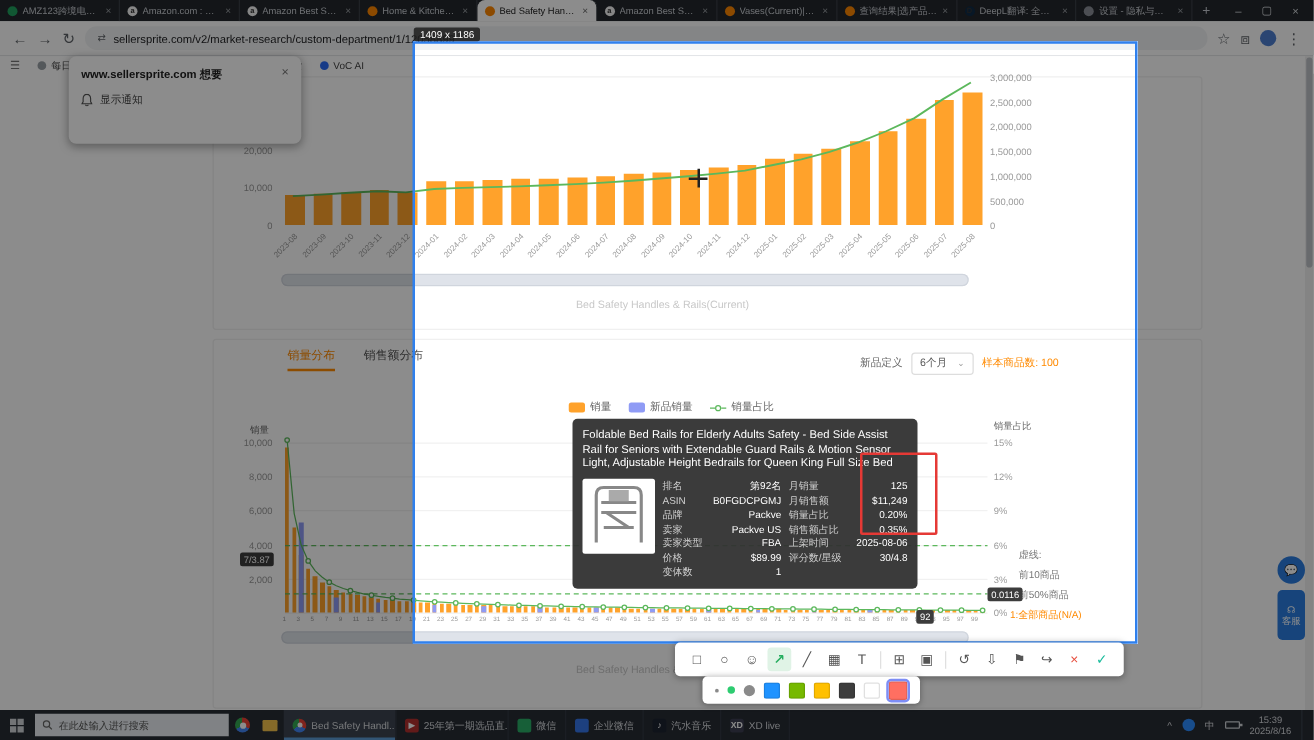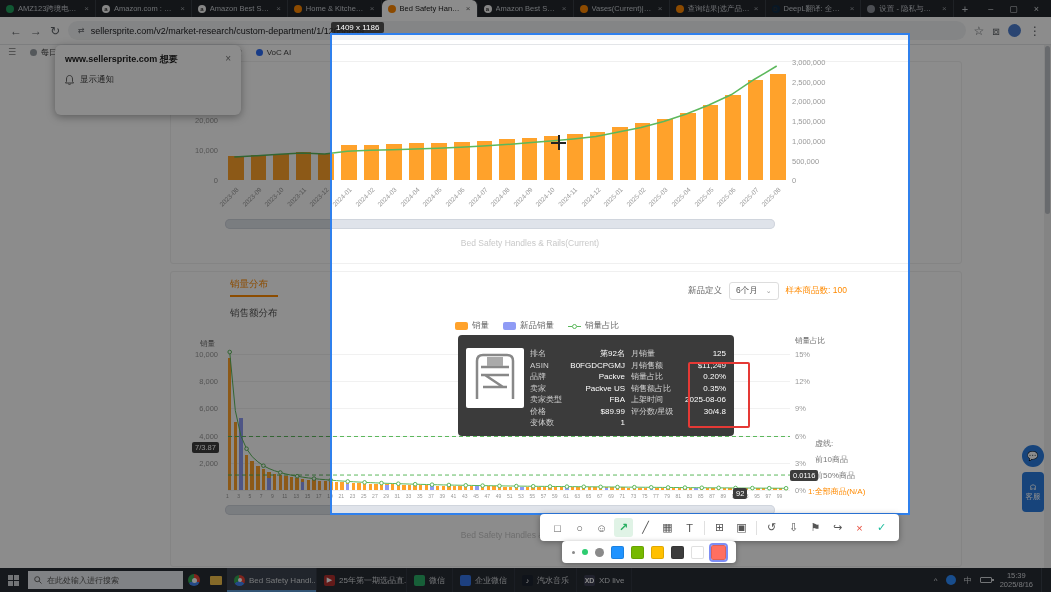--- a/index.html
+++ b/index.html
@@ -246,21 +246,21 @@
       <div class="xcat" style="left: 730.8px; top: 186px;">2025-07</div>
       <div class="xcat" style="left: 753.4px; top: 186px;">2025-08</div>
       <svg style="position:absolute;left:0;top:0;width:1051px;height:592px;">
         <polyline points="234.3,156.9 256.9,155.7 279.5,154.2 302.1,153 324.7,153.9 347.3,151.2 369.90000000000003,150.3 392.50000000000006,149.7 415.1,149.1 437.7,148.2 460.3,147.3 482.90000000000003,146.1 505.50000000000006,144.6 528.0999999999999,142.8 550.7,141 573.3,138.9 595.9,136.5 618.5,132 641.0999999999999,127.5 663.7,121.5 686.3,114 708.9,105 731.5,94.5 754.1,79.5 776.7,66 " fill="none" stroke="#5cb85c" stroke-width="1.5"></polyline>
       </svg>
     </div>
 
   <div class="slider abs" style="left:225px;top:219px;width:550px;z-index:4;"></div>
   <div class="subtitle abs" style="left:400px;top:238px;width:260px;text-align:center;z-index:4;">Bed Safety Handles &amp; Rails(Current)</div>
 
-  <div class="abs" style="left:230px;top:278px;display:flex;gap:10px;z-index:4;flex-direction:column;" id="disttabs">
+  <div class="abs" style="left:230px;top:278px;display:flex;gap:23px;z-index:4;" id="disttabs">
       <div class="disttab on">销量分布</div>
       <div class="disttab">销售额分布</div>
     </div>
   <div class="abs" style="left:688px;top:282px;display:flex;align-items:center;gap:7px;z-index:4;">
     <span style="font-size:8.5px;color:#666;">新品定义</span>
     <span style="font-size:8.5px;color:#555;border:1px solid #ddd;border-radius:3px;padding:2px 6px;display:flex;gap:8px;align-items:center;">
       <span>6个月</span>
       <span style="color:#999;font-size:7px;">⌄</span>
     </span>
     <span style="font-size:8.5px;color:#ff8a00;">样本商品数: 100</span>
@@ -515,20 +515,21 @@
   <div class="note" style="left:815px;top:438px;z-index:4;">虚线:</div>
   <div class="note" style="left:815px;top:454px;z-index:4;">前10商品</div>
   <div class="note" style="left:815px;top:470px;z-index:4;">前50%商品</div>
   <div class="note" style="left:808px;top:486px;color:#ff8a00;z-index:4;">1:全部商品(N/A)</div>
 
   <div class="badge" style="left:192px;top:442px;">7/3.87</div>
   <div class="badge" style="left:790px;top:470px;">0.0116</div>
   <div class="badge" style="left:733px;top:488px;">92</div>
 
   <div id="tooltip" class="abs">
+    <div class="tt">Foldable Bed Rails for Elderly Adults Safety - Bed Side Assist Rail for Seniors with Extendable Guard Rails &amp; Motion Sensor Light, Adjustable Height Bedrails for Queen King Full Size Bed</div>
     <div id="ttbody">
       <div id="ttimg">
         <svg width="44" height="50" viewBox="0 0 44 50">
           <path d="M4 8 Q4 2 10 2 L34 2 Q40 2 40 8 L40 14 M4 8 L4 46 M40 14 L40 46 M8 14 L36 14 M8 22 L36 22 M12 22 L30 34 M10 34 L34 34" stroke="#888" stroke-width="2.5" fill="none"></path>
           <rect x="14" y="4" width="16" height="9" fill="#aaa"></rect>
         </svg>
       </div>
       <div class="kv" id="ttleft">
           <div class="r">
             <div class="k">排名</div>

